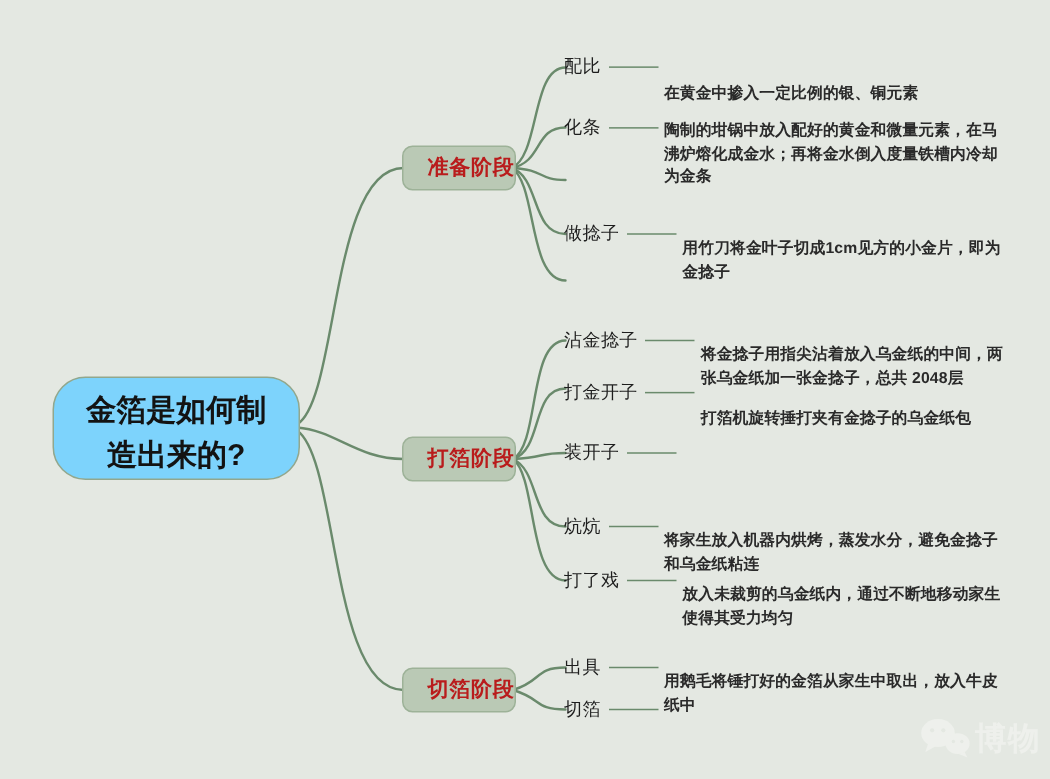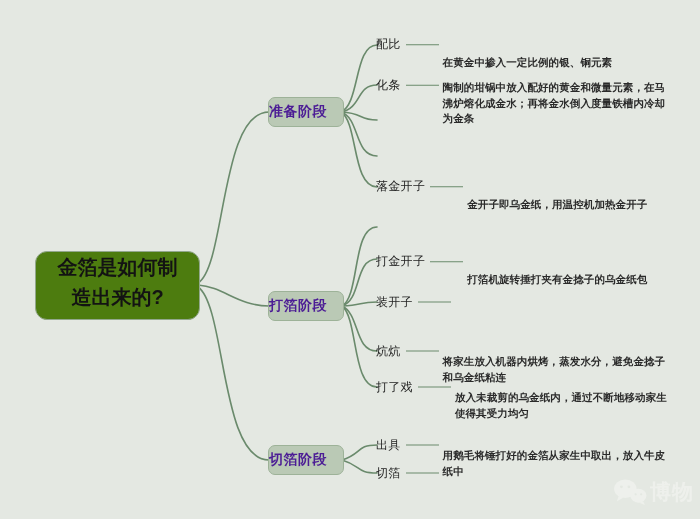--- a/index.html
+++ b/index.html
@@ -6,32 +6,32 @@
   #canvas{
     position:relative;width:700px;height:519px;overflow:hidden;
     background:#e4e8e2;
     font-family:"Liberation Sans","DejaVu Sans",sans-serif;
   }
   #wires{position:absolute;left:0;top:0;pointer-events:none;}
   #wires path{fill:none;stroke:#6a8a6c;stroke-width:1.6;stroke-linecap:round;}
 
   .root{
     position:absolute;left:35px;top:251px;width:163px;height:67px;
-    background:#4d7c0f;border:1px solid #92a78d;border-radius:12px;
-    display:flex;align-items:flex-start;justify-content:center;
+    background:#7dd3fc;border:1px solid #92a78d;border-radius:22px;
+    display:flex;align-items:flex-end;justify-content:center;
     font-size:20px;font-weight:700;color:#131313;
   }
   .root-inner{width:132px;text-align:center;line-height:1.5;}
 
   .branch{
     position:absolute;left:268px;width:74px;height:28px;
     transform:translateY(-50%);
     background:#bac9b5;border:1px solid #9db298;border-radius:7px;
-    display:flex;align-items:center;justify-content:flex-start;
-    font-size:14px;font-weight:700;color:#4c1d95;letter-spacing:.5px;
+    display:flex;align-items:center;justify-content:flex-end;
+    font-size:14px;font-weight:700;color:#b91c1c;letter-spacing:.5px;
   }
 
   .leaf{
     position:absolute;left:376px;width:296px;
     transform:translateY(-50%);
     display:flex;align-items:center;
   }
   .leaf-label{
     flex:0 0 auto;white-space:nowrap;
     font-size:12px;font-weight:400;color:#1d1d1d;letter-spacing:.3px;
@@ -94,26 +94,31 @@
   <div class="leaf" style="top:45px">
     <span class="leaf-label">配比</span>
     <i class="hline"></i>
     <span class="leaf-desc">在黄金中掺入一定比例的银、铜元素</span>
   </div>
   <div class="leaf" style="top:85px">
     <span class="leaf-label">化条</span>
     <i class="hline"></i>
     <span class="leaf-desc">陶制的坩锅中放入配好的黄金和微量元素，在马沸炉熔化成金水；再将金水倒入度量铁槽内冷却为金条</span>
   </div>
-  <div class="leaf" style="top:187px">
-    <span class="leaf-label">落金开子</span>
+  <div class="leaf" style="top:156px">
+    <span class="leaf-label">做捻子</span>
     <i class="hline"></i>
-    <span class="leaf-desc">金开子即乌金纸，用温控机加热金开子</span>
+    <span class="leaf-desc">用竹刀将金叶子切成1cm见方的小金片，即为金捻子</span>
   </div>
 
+  <div class="leaf" style="top:227px">
+    <span class="leaf-label">沾金捻子</span>
+    <i class="hline"></i>
+    <span class="leaf-desc">将金捻子用指尖沾着放入乌金纸的中间，两张乌金纸加一张金捻子，总共 2048层</span>
+  </div>
   <div class="leaf" style="top:262px">
     <span class="leaf-label">打金开子</span>
     <i class="hline"></i>
     <span class="leaf-desc">打箔机旋转捶打夹有金捻子的乌金纸包</span>
   </div>
   <div class="leaf" style="top:302px">
     <span class="leaf-label">装开子</span>
     <i class="hline"></i>
   </div>
   <div class="leaf" style="top:351px">

